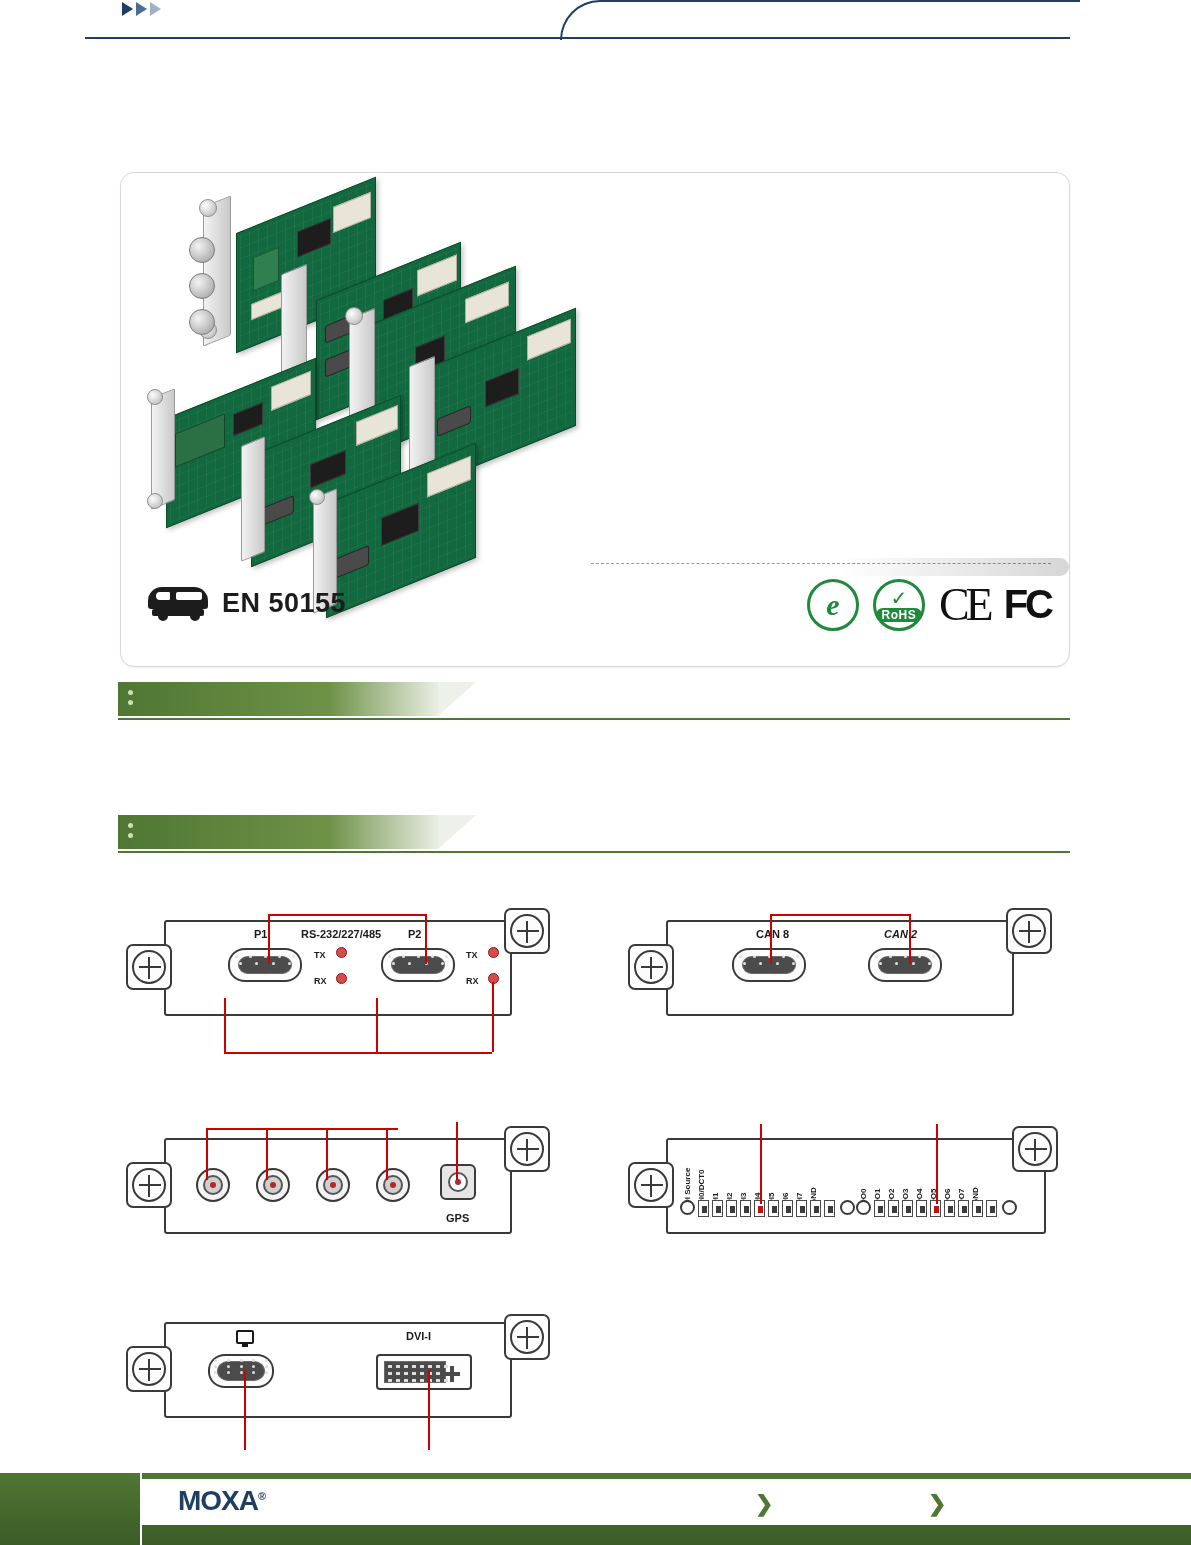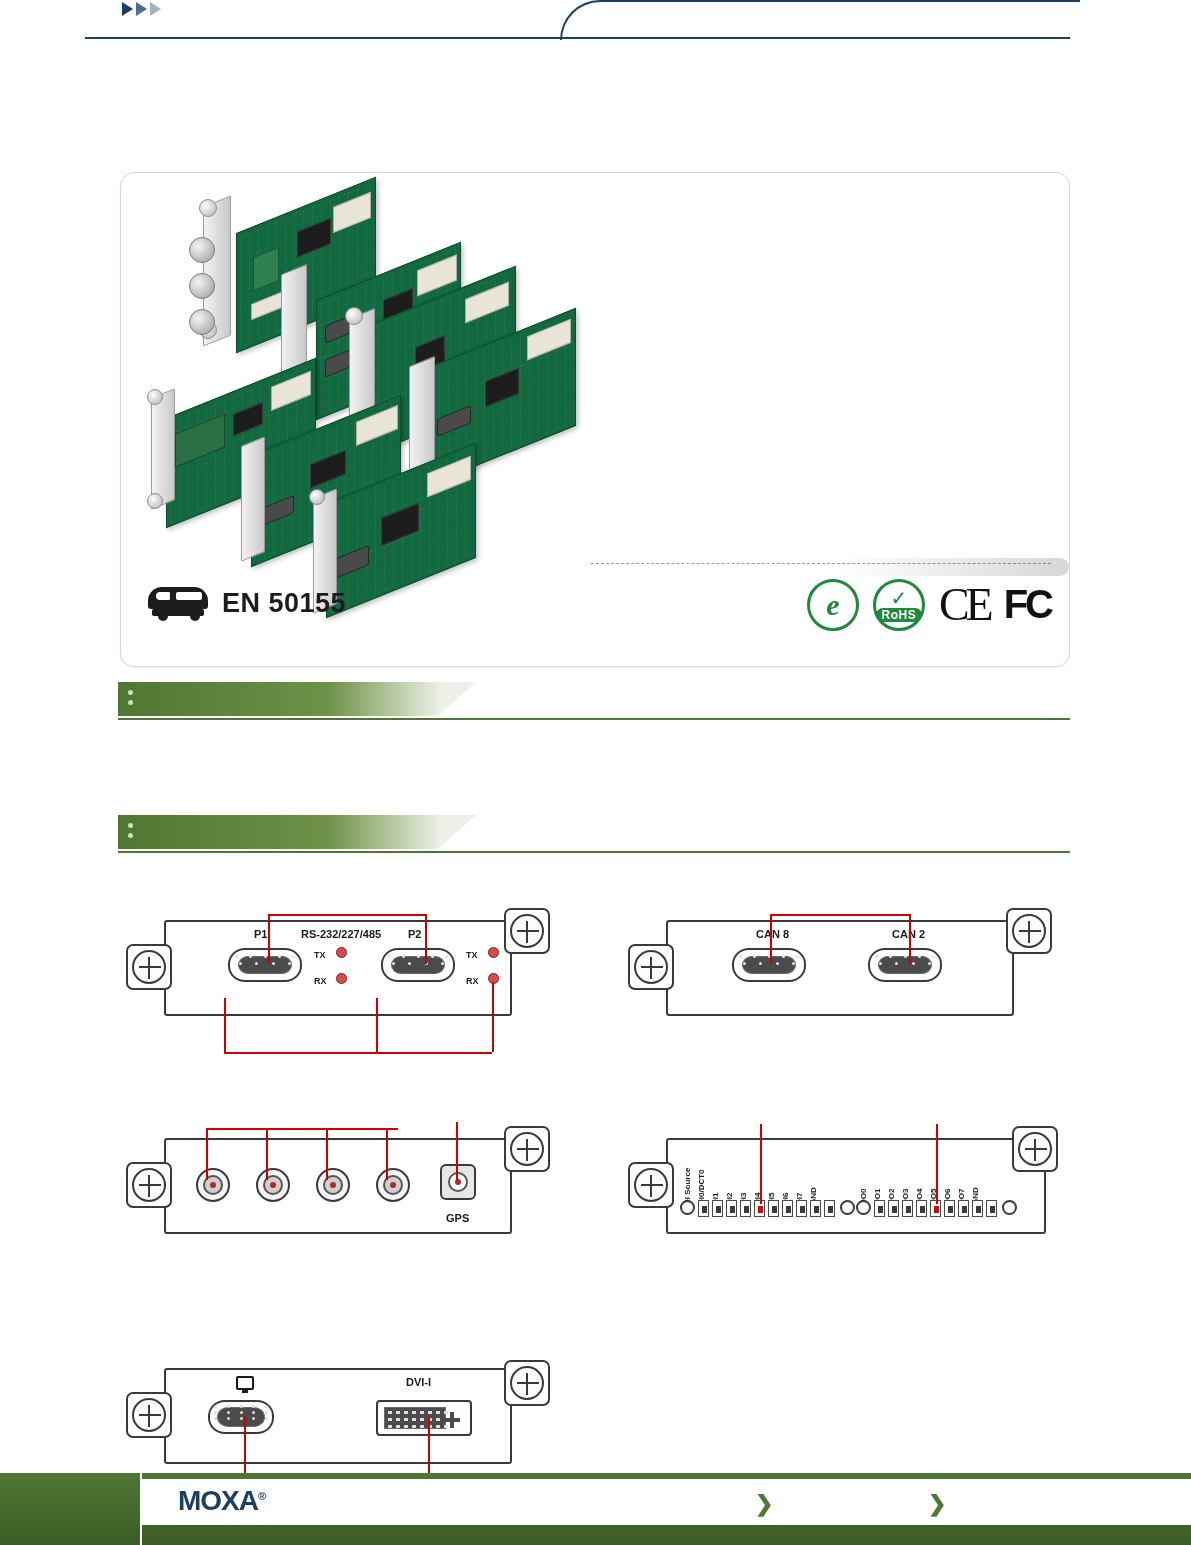--- a/index.html
+++ b/index.html
@@ -525,21 +525,21 @@
   </div>
 
   <div class="panel-fig" style="left:620px; top:900px; width:440px; height:140px;">
     <div class="panel-body" style="left:46px; top:20px; width:348px; height:96px;"></div>
     <div class="panel-ear" style="left:8px; top:44px;"></div>
     <div class="panel-ear" style="left:386px; top:8px;"></div>
     <div class="side-screw" style="left:14px; top:50px;"></div>
     <div class="side-screw" style="left:392px; top:14px;"></div>
 
     <div class="lbl" style="left:136px; top:28px;">CAN 8</div>
-    <div class="lbl" style="left:272px; top:28px;">CAN 2</div>
+    <div class="lbl" style="left:264px; top:28px;font-style:italic;">CAN 2</div>
 
     <div class="db9" style="left:112px; top:48px;">
       <div class="db9-inner"></div>
       <div class="db9-pins">
           <i></i>
           <i></i>
           <i></i>
           <i></i>
           <i></i>
         </div>
@@ -699,21 +699,21 @@
       </div>
     <div class="tb-pin" style="left:366px; top:82px;">
         <i></i>
       </div>
     <div class="tb-circle" style="left:382px; top:82px;"></div>
 
     <div class="red-line vline" style="left:140px; top:6px; height:80px;"></div>
     <div class="red-line vline" style="left:316px; top:6px; height:80px;"></div>
   </div>
 
-  <div class="panel-fig" style="left:118px; top:1358px; width:440px; height:160px;text-align:center;">
+  <div class="panel-fig" style="left:118px; top:1312px; width:440px; height:160px;text-align:center;">
     <div class="panel-body" style="left:46px; top:10px; width:348px; height:96px;"></div>
     <div class="panel-ear" style="left:8px; top:34px;"></div>
     <div class="panel-ear" style="left:386px; top:2px;"></div>
     <div class="side-screw" style="left:14px; top:40px;"></div>
     <div class="side-screw" style="left:392px; top:8px;"></div>
 
     <div class="monitor-icon" style="left:118px; top:18px;"></div>
     <div class="lbl" style="left:288px; top:18px;">DVI-I</div>
 
     <div class="vga" style="left:90px; top:42px;">

